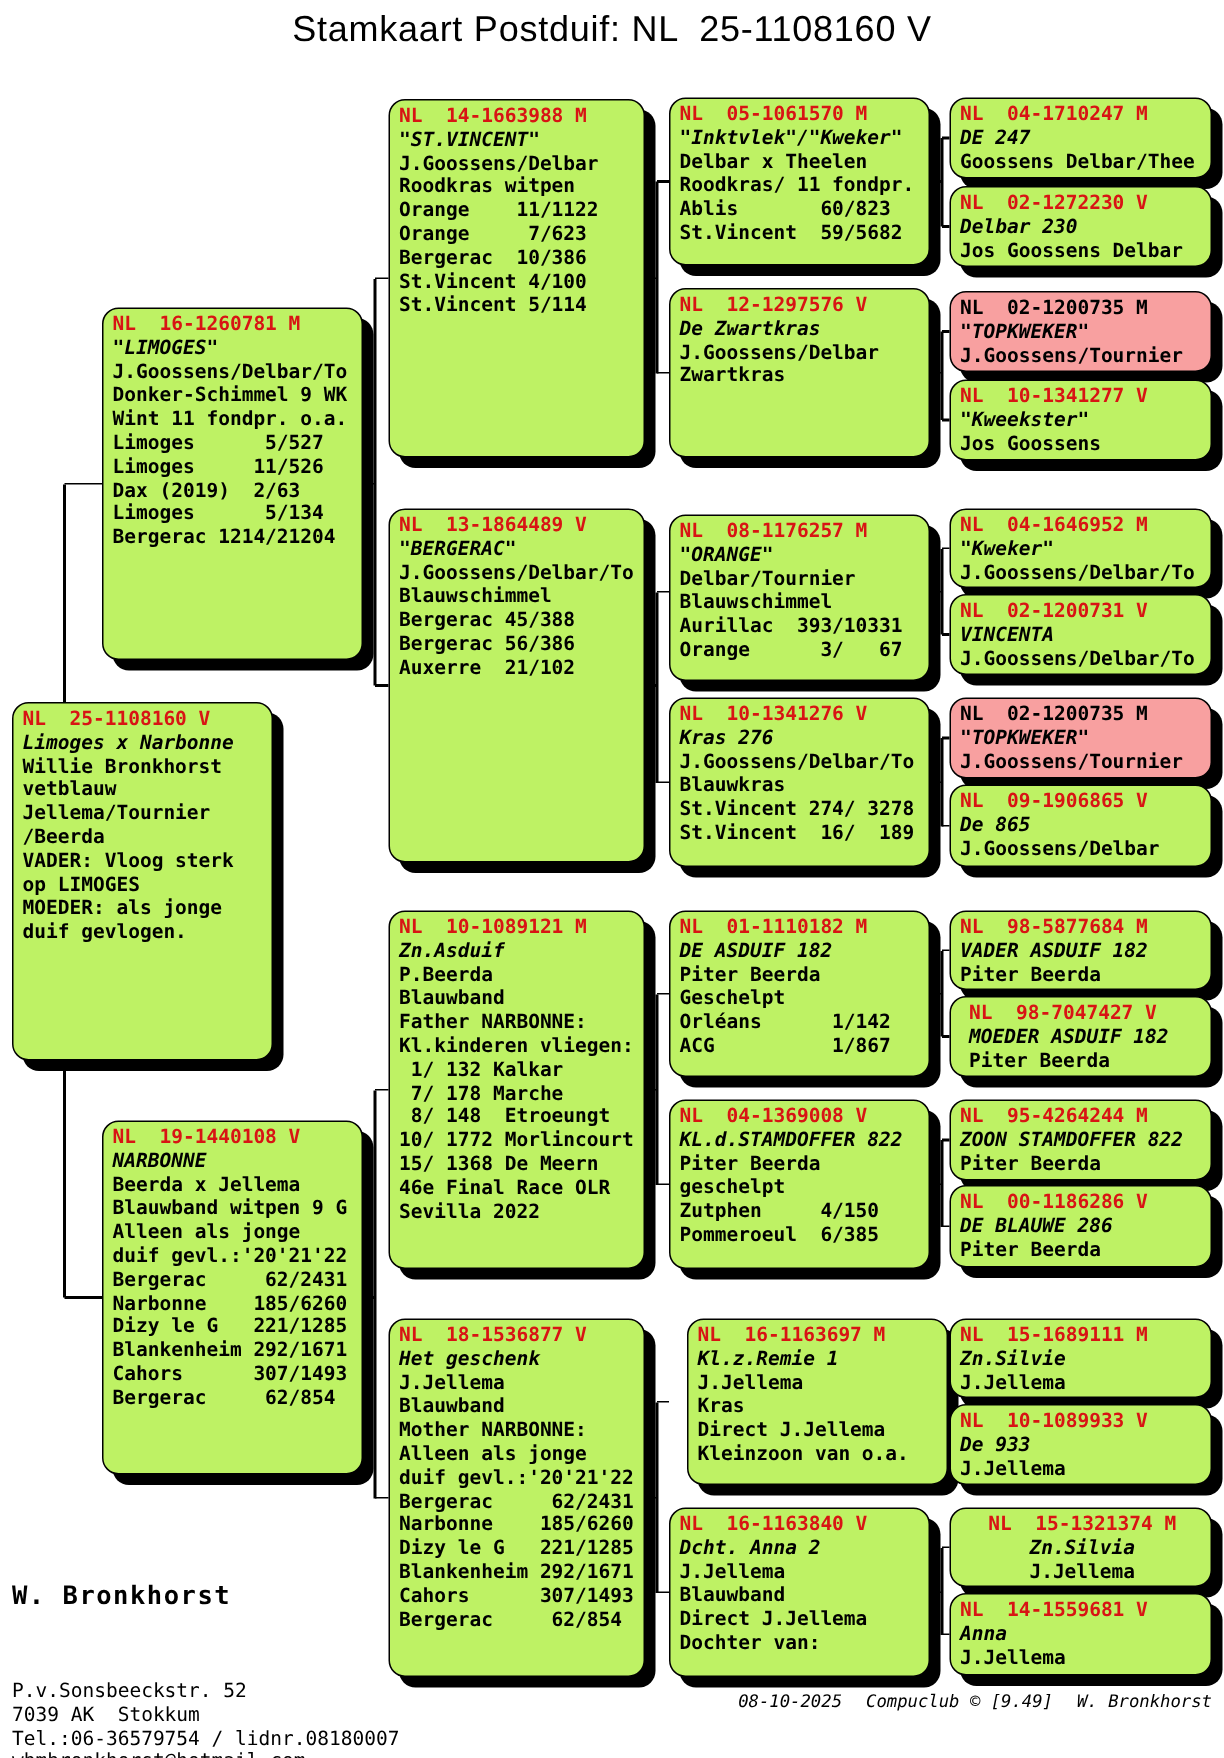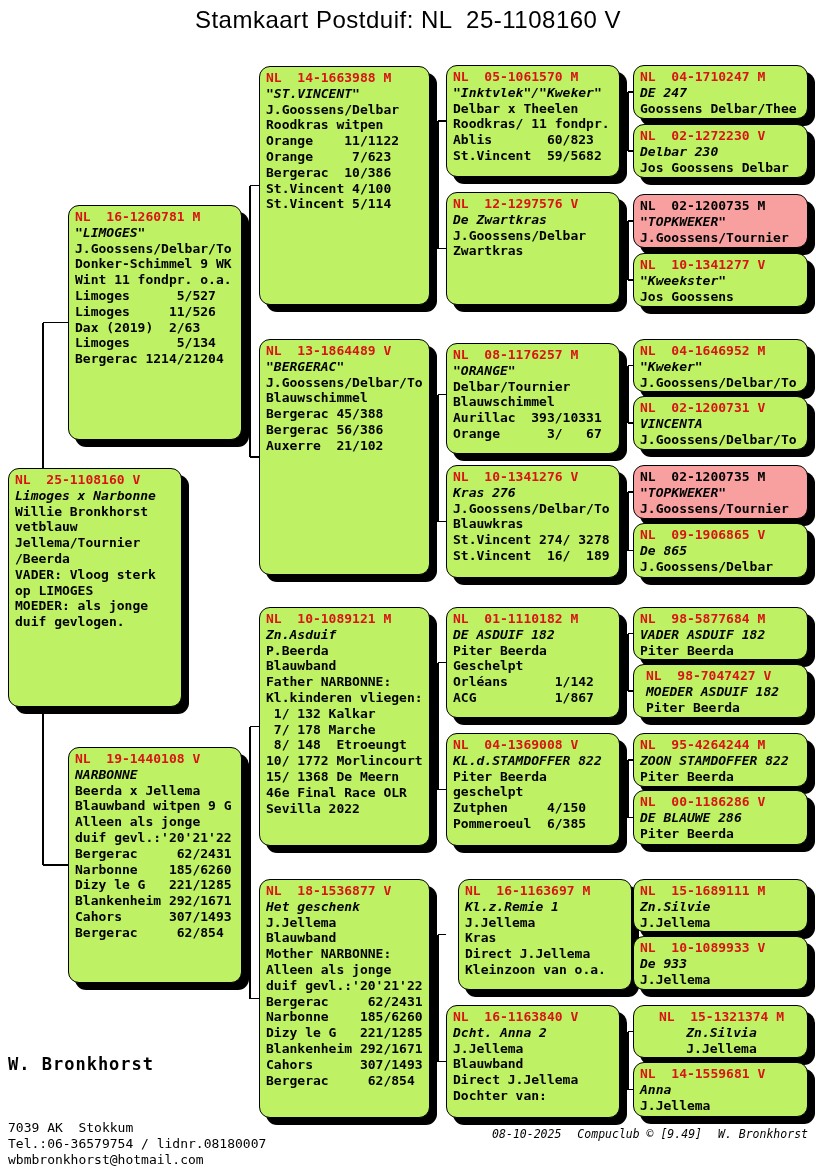--- a/index.html
+++ b/index.html
@@ -126,20 +126,20 @@
     <div class="box" style="left: 633px; top: 733px; width: 175px; height: 54px;"><div class="ring">NL  95-4264244 M</div><div class="name">ZOON STAMDOFFER 822</div><div class="line">Piter Beerda</div></div>
     <div class="box" style="left: 633px; top: 790px; width: 175px; height: 55px;"><div class="ring">NL  00-1186286 V</div><div class="name">DE BLAUWE 286</div><div class="line">Piter Beerda</div></div>
     <div class="box" style="left: 633px; top: 879px; width: 175px; height: 53px;"><div class="ring">NL  15-1689111 M</div><div class="name">Zn.Silvie</div><div class="line">J.Jellema</div></div>
     <div class="box" style="left: 633px; top: 936px; width: 175px; height: 54px;"><div class="ring">NL  10-1089933 V</div><div class="name">De 933</div><div class="line">J.Jellema</div></div>
     <div class="box" style="left: 633px; top: 1005px; width: 175px; height: 53px; text-align: center;"><div class="ring">NL  15-1321374 M</div><div class="name">Zn.Silvia</div><div class="line">J.Jellema</div></div>
     <div class="box" style="left: 633px; top: 1062px; width: 175px; height: 55px;"><div class="ring">NL  14-1559681 V</div><div class="name">Anna</div><div class="line">J.Jellema</div></div>
   </div>
 
 <div class="owner">
   <div class="owner-name">W. Bronkhorst</div>
-  <div class="addr" id="owner-address"><div>7039 AK  Stokkum</div><div>Tel.:06-36579754 / lidnr.08180007</div><div>wbmbronkhorst@hotmail.com</div></div>
+  <div class="addr" id="owner-address"><div>P.v.Sonsbeeckstr. 52</div><div>7039 AK  Stokkum</div><div>Tel.:06-36579754 / lidnr.08180007</div><div>wbmbronkhorst@hotmail.com</div></div>
 </div>
 
 <div class="footer">
   <span>08-10-2025</span>
   <span>Compuclub © [9.49]</span>
   <span>W. Bronkhorst</span>
 </div>
 
 </body></html>

